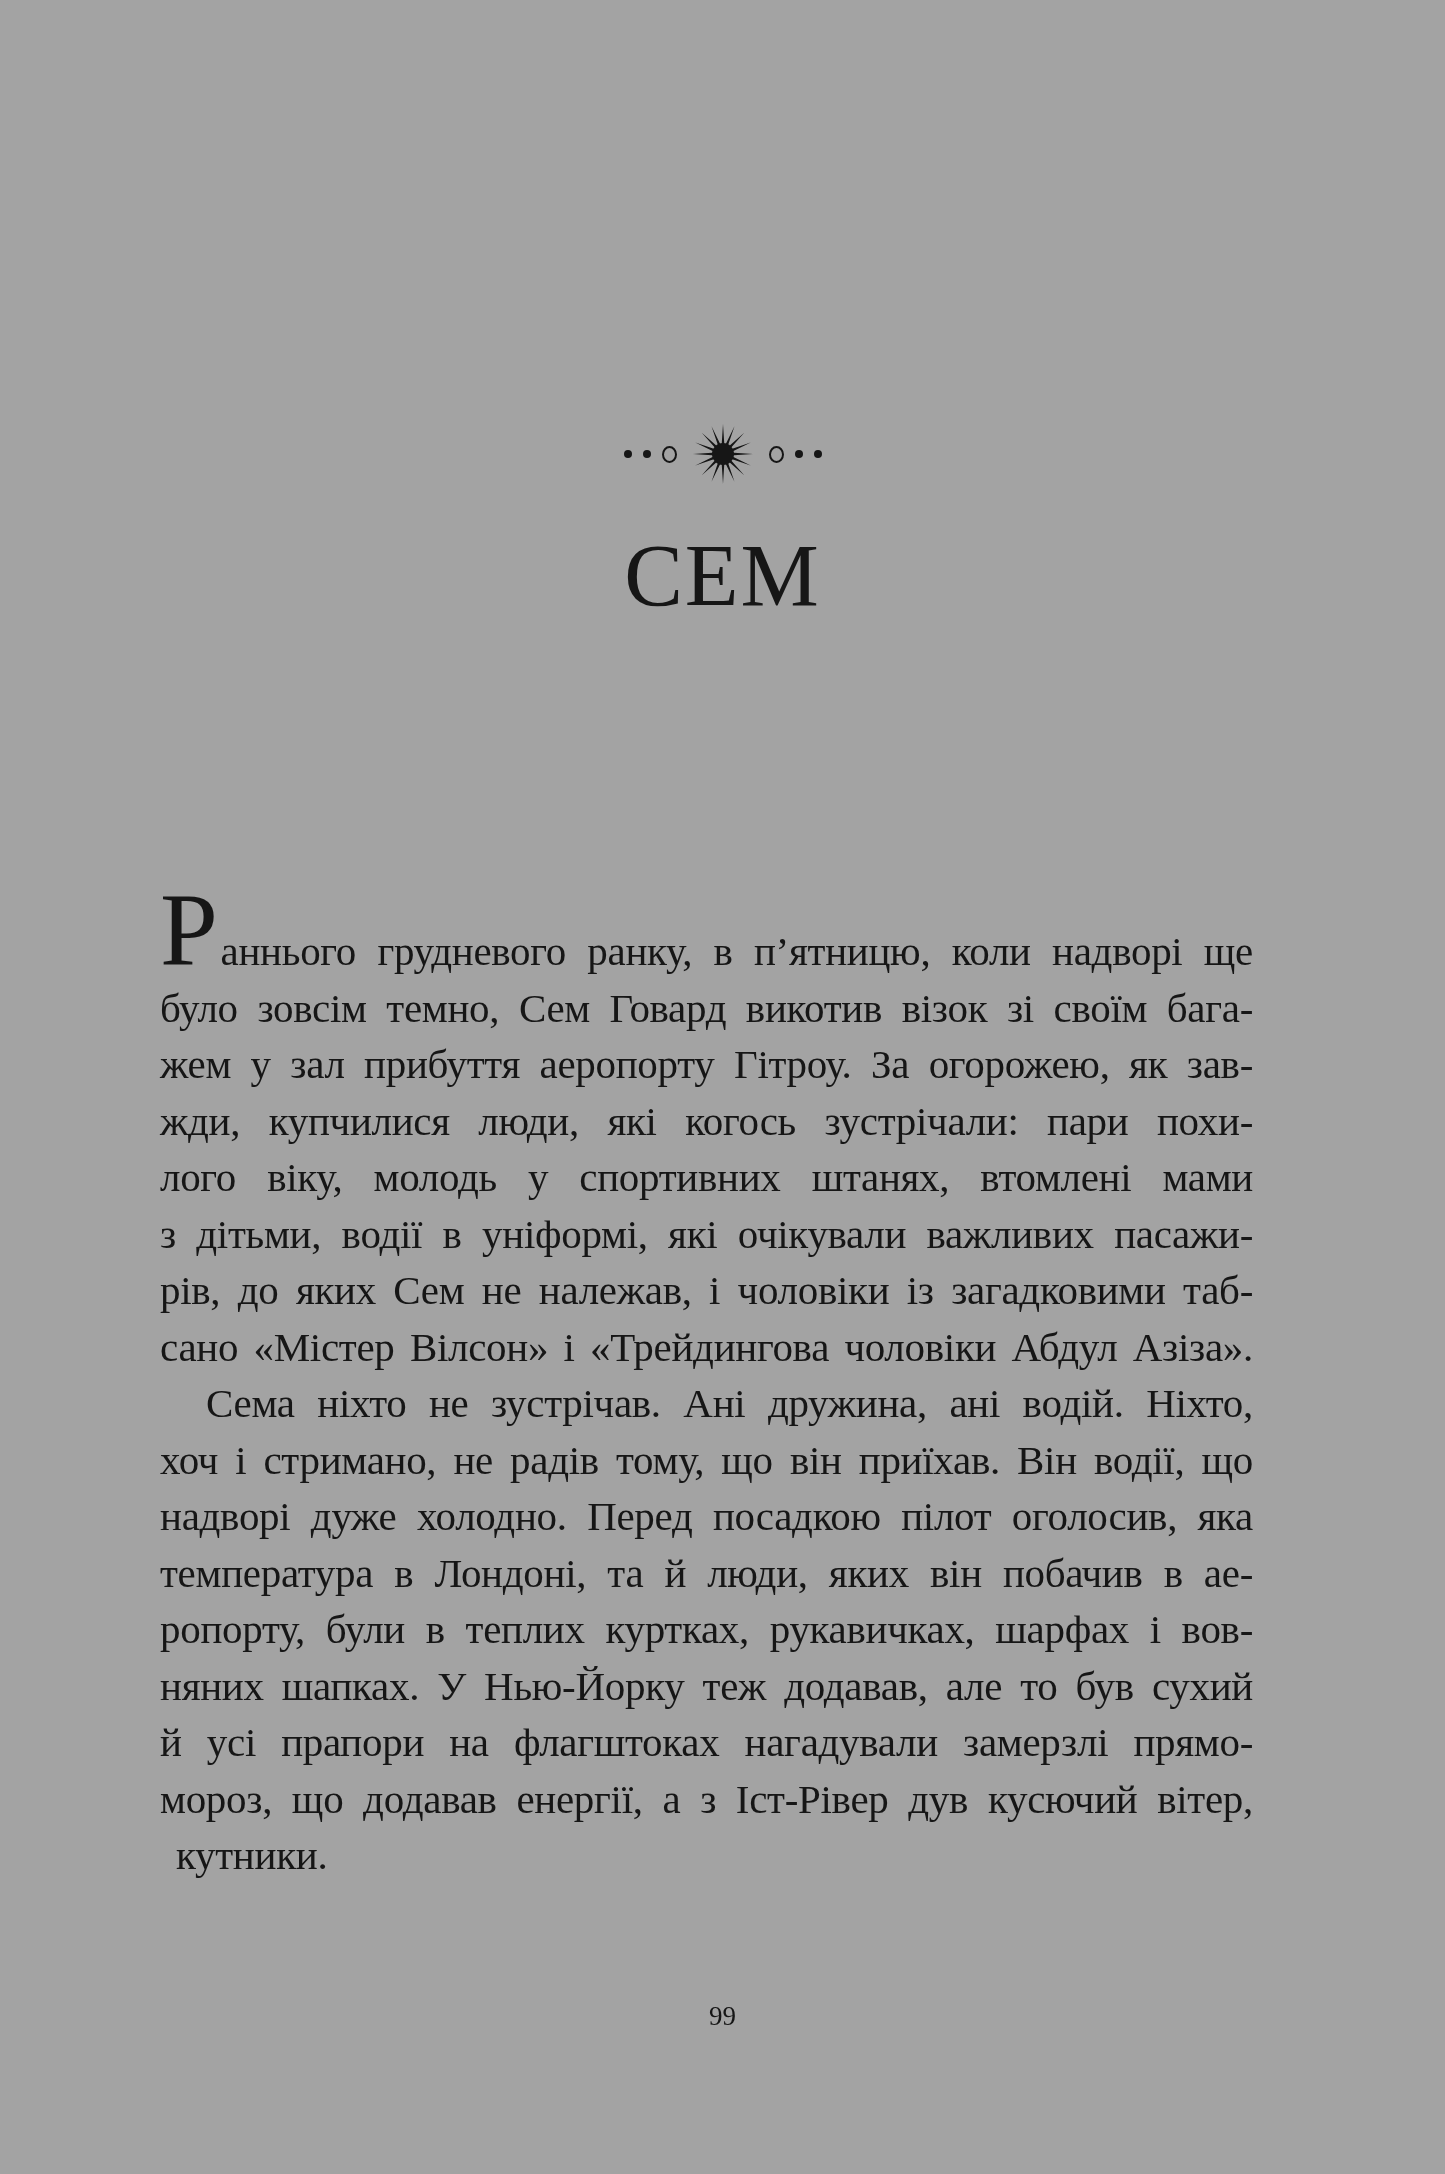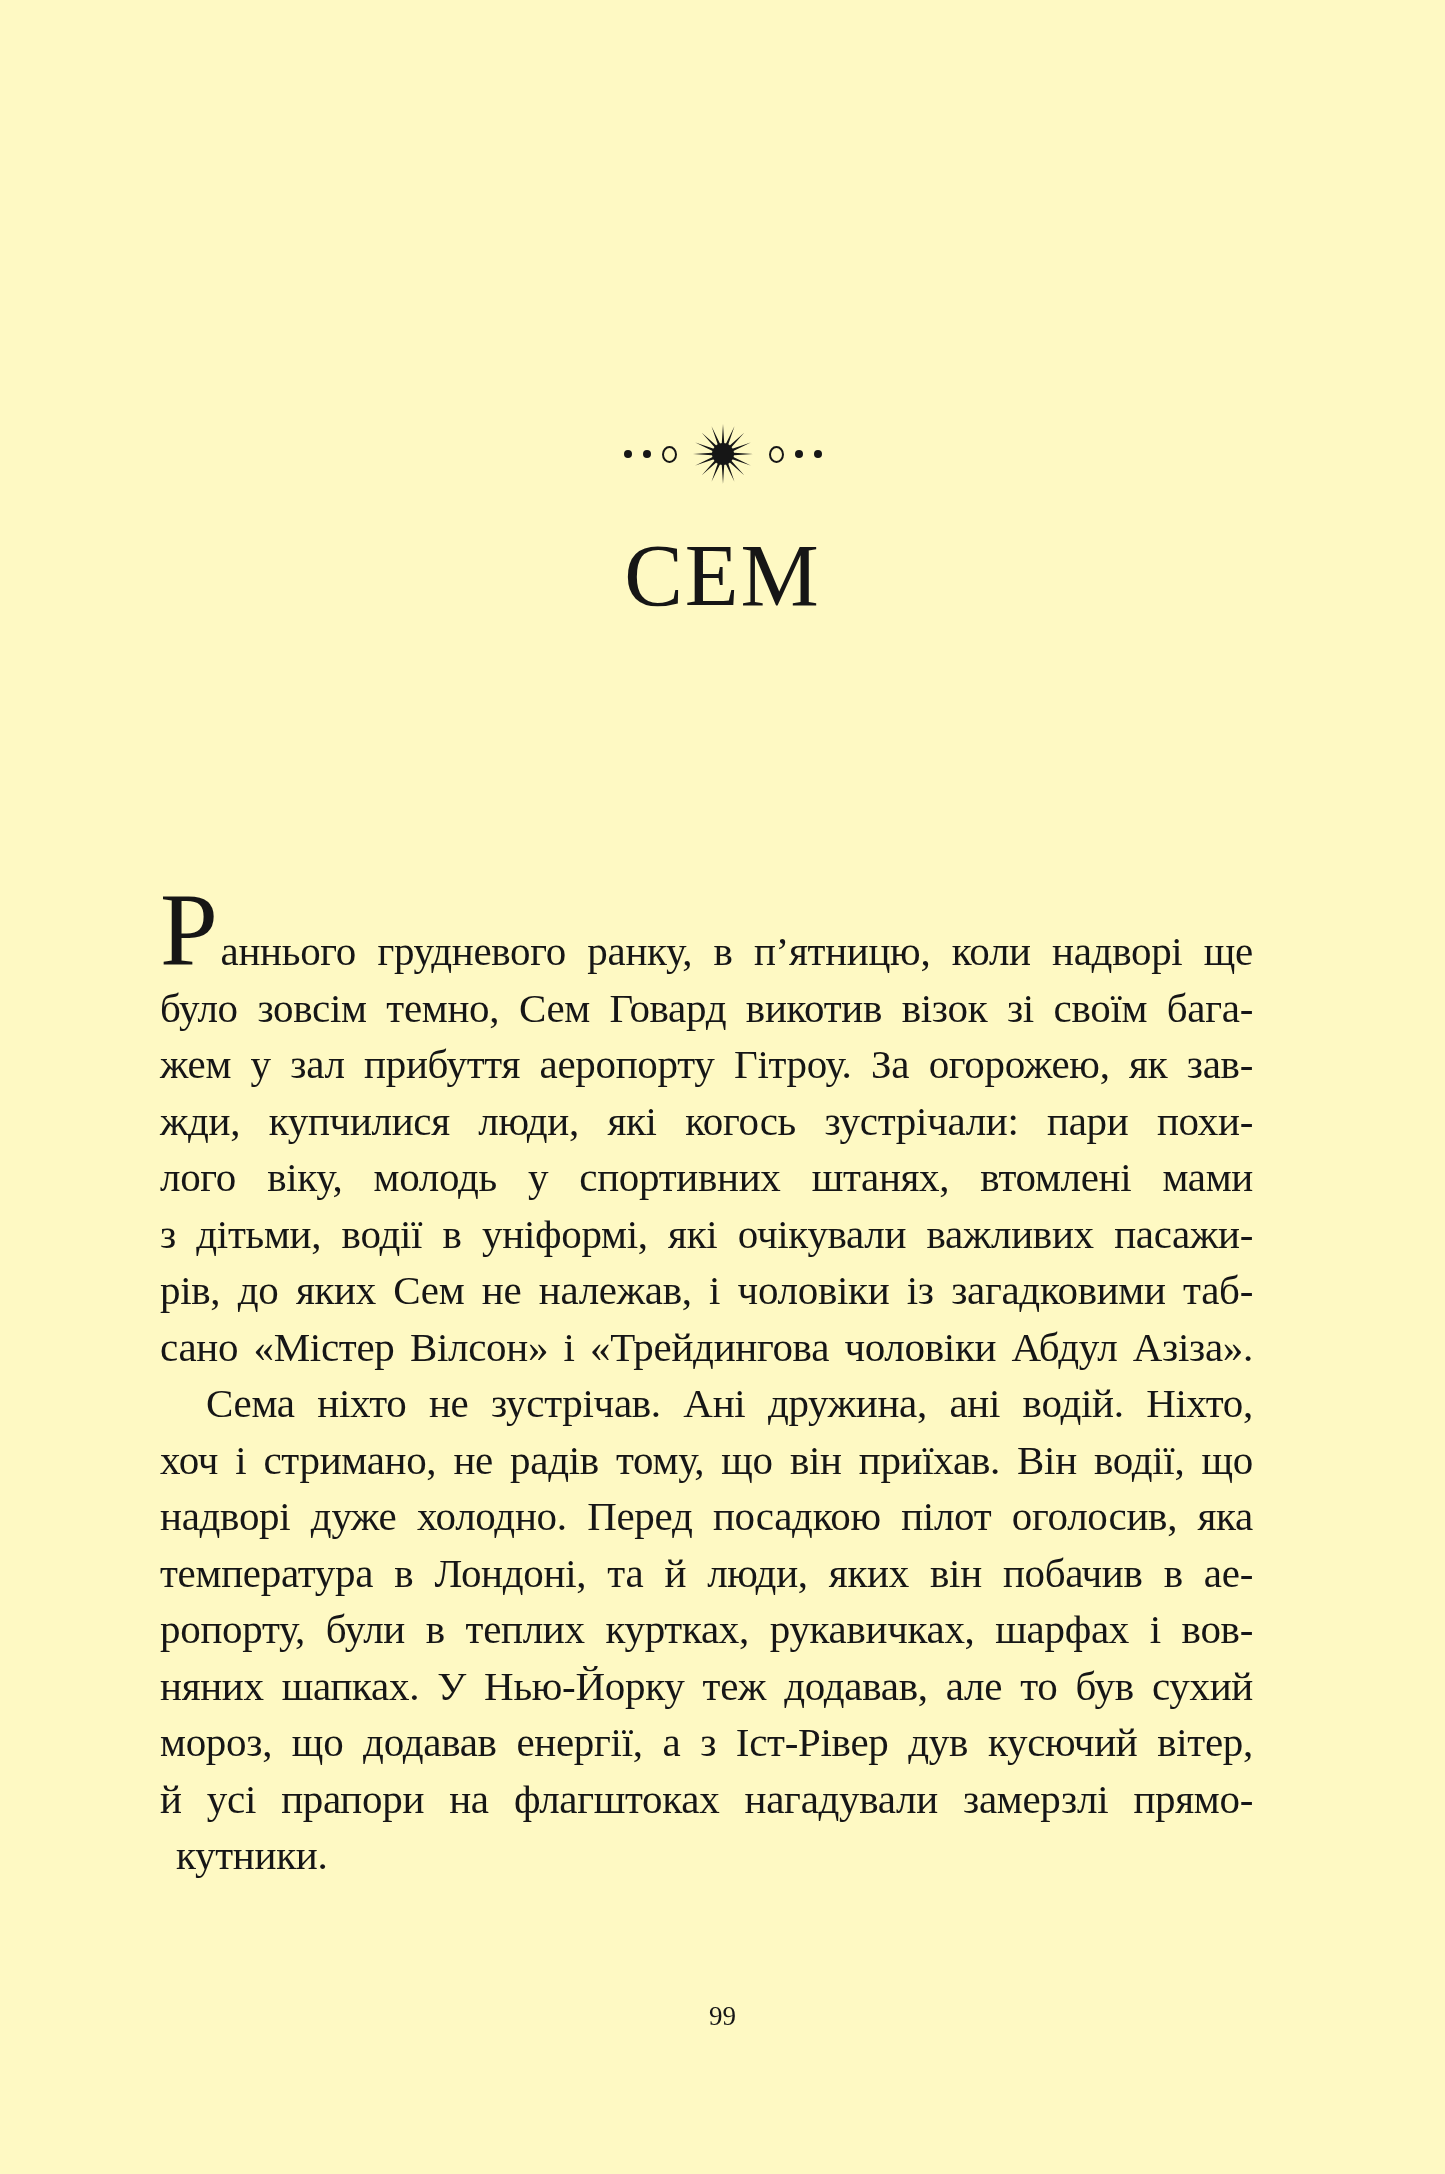--- a/index.html
+++ b/index.html
@@ -4,21 +4,21 @@
 <style>
   html, body {
     margin: 0;
     padding: 0;
     background: #ffffff;
   }
   .page {
     position: relative;
     width: 1445px;
     height: 2174px;
-    background: #fef9c3;
+    background: #a3a3a3;
     color: #161616;
     font-family: "Liberation Serif", serif;
     overflow: hidden;
   }
 
   
   .ornament {
     position: absolute;
     top: 424px;
     left: 0;
@@ -137,21 +137,21 @@
         <div class="pline">рів, до яких Сем не належав, і чоловіки із загадковими таб-</div>
         <div class="pline">сано «Містер Вілсон» і «Трейдингова чоловіки Абдул Азіза».</div>
       </div>
       <div>
         <div class="pline indent">Сема ніхто не зустрічав. Ані дружина, ані водій. Ніхто,</div>
         <div class="pline">хоч і стримано, не радів тому, що він приїхав. Він водії, що</div>
         <div class="pline">надворі дуже холодно. Перед посадкою пілот оголосив, яка</div>
         <div class="pline">температура в Лондоні, та й люди, яких він побачив в ае-</div>
         <div class="pline">ропорту, були в теплих куртках, рукавичках, шарфах і вов-</div>
         <div class="pline">няних шапках. У Нью-Йорку теж додавав, але то був сухий</div>
+        <div class="pline">й усі прапори на флагштоках нагадували замерзлі прямо-</div>
         <div class="pline">мороз, що додавав енергії, а з Іст-Рівер дув кусючий вітер,</div>
-        <div class="pline">й усі прапори на флагштоках нагадували замерзлі прямо-</div>
         <div class="pline lastline">кутники.</div>
       </div>
     </div>
 
   <div class="page-number">99</div>
 
 </div>
 
 </body></html>

